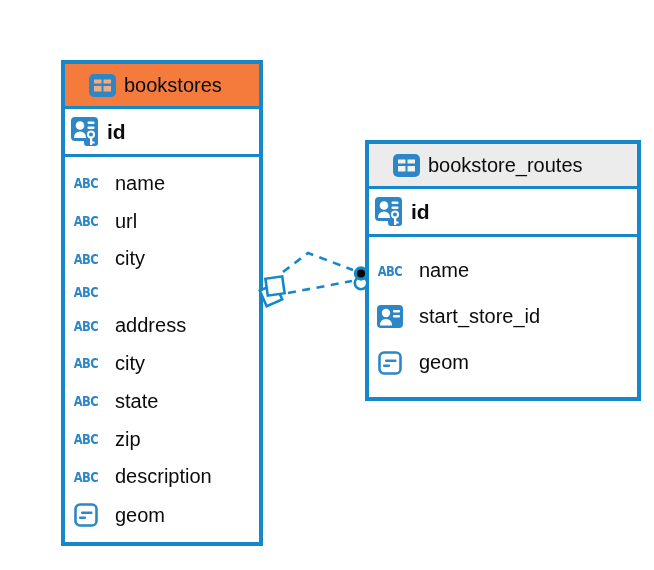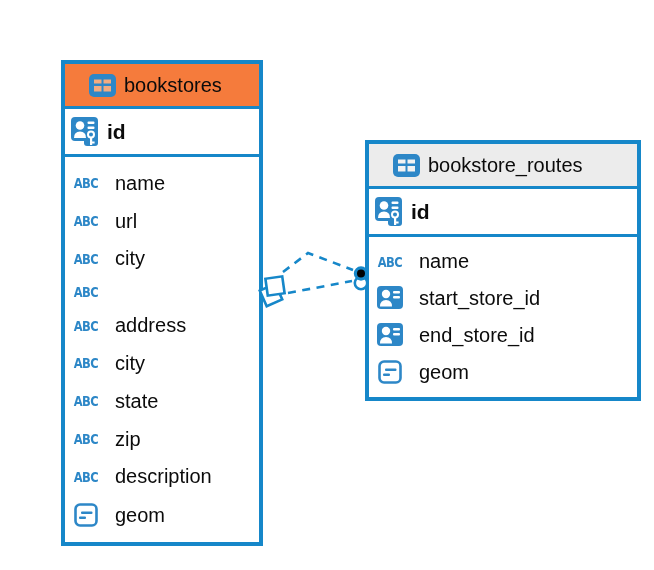--- a/index.html
+++ b/index.html
@@ -183,32 +183,20 @@
       <span class="icon-box">
         <svg width="26" height="24" viewBox="0 0 26 24">
           <rect width="26" height="23" rx="4" fill="#2d87c7"></rect>
           <circle cx="9" cy="8" r="4.2" fill="#fff"></circle>
           <path d="M3 20.5 q0 -6.5 6 -6.5 q6 0 6 6.5 z" fill="#fff"></path>
           <rect x="16" y="5" width="7" height="2.6" rx="1" fill="#fff"></rect>
           <rect x="16" y="10" width="7" height="2.6" rx="1" fill="#fff"></rect>
         </svg>
       </span>
       <span class="col-label">start_store_id</span>
-    </div>
-    <div class="col-row">
-      <span class="icon-box">
-        <svg width="26" height="24" viewBox="0 0 26 24">
-          <rect width="26" height="23" rx="4" fill="#2d87c7"></rect>
-          <circle cx="9" cy="8" r="4.2" fill="#fff"></circle>
-          <path d="M3 20.5 q0 -6.5 6 -6.5 q6 0 6 6.5 z" fill="#fff"></path>
-          <rect x="16" y="5" width="7" height="2.6" rx="1" fill="#fff"></rect>
-          <rect x="16" y="10" width="7" height="2.6" rx="1" fill="#fff"></rect>
-        </svg>
-      </span>
-      <span class="col-label">end_store_id</span>
     </div>
     <div class="col-row">
       <span class="icon-box">
         <svg width="24" height="24" viewBox="0 0 24 24">
           <rect x="1.5" y="1.5" width="21" height="21" rx="4.5" fill="#fff" stroke="#2d87c7" stroke-width="2.6"></rect>
           <rect x="7" y="8.5" width="11.5" height="2.6" rx="1" fill="#2d87c7"></rect>
           <rect x="5" y="13.5" width="7" height="2.6" rx="1" fill="#2d87c7"></rect>
         </svg>
       </span>
       <span class="col-label">geom</span>

